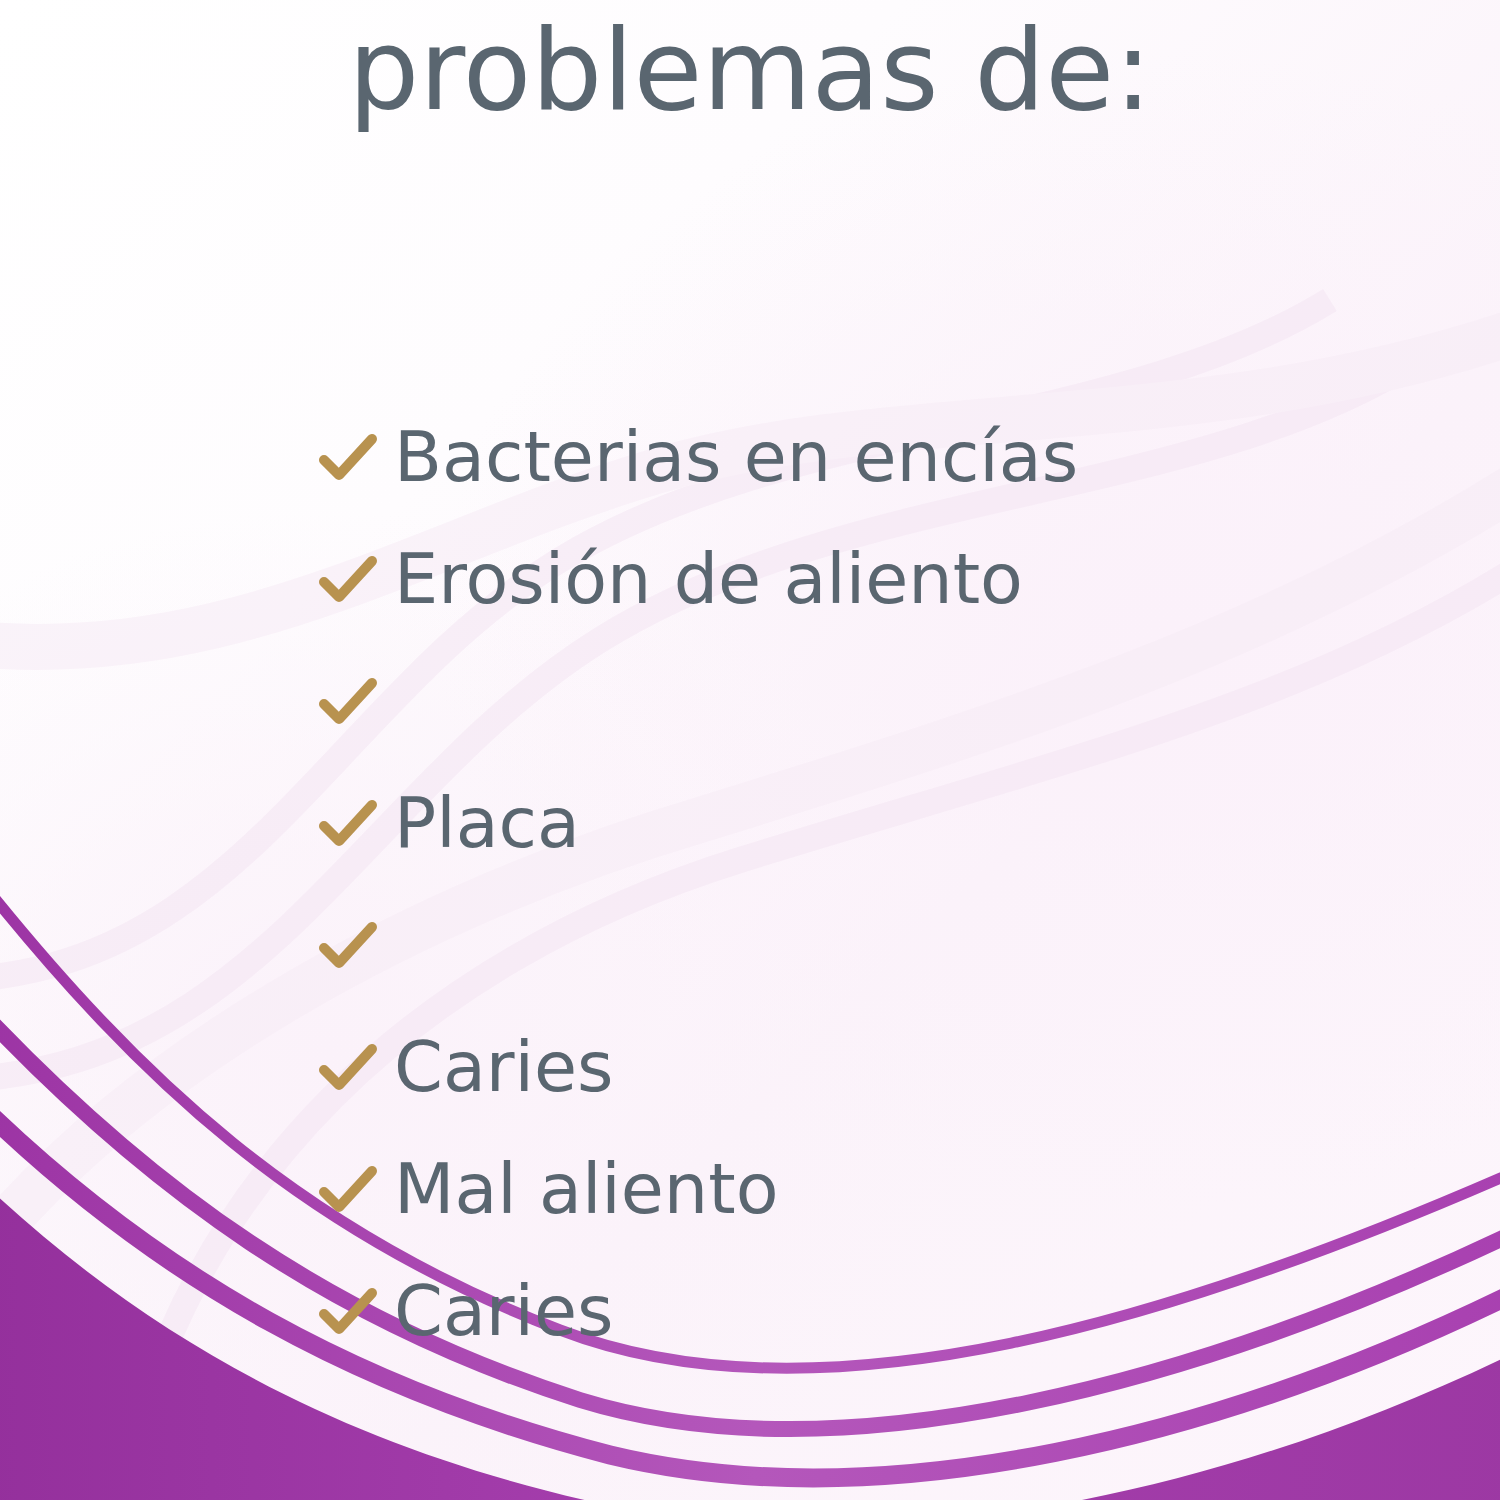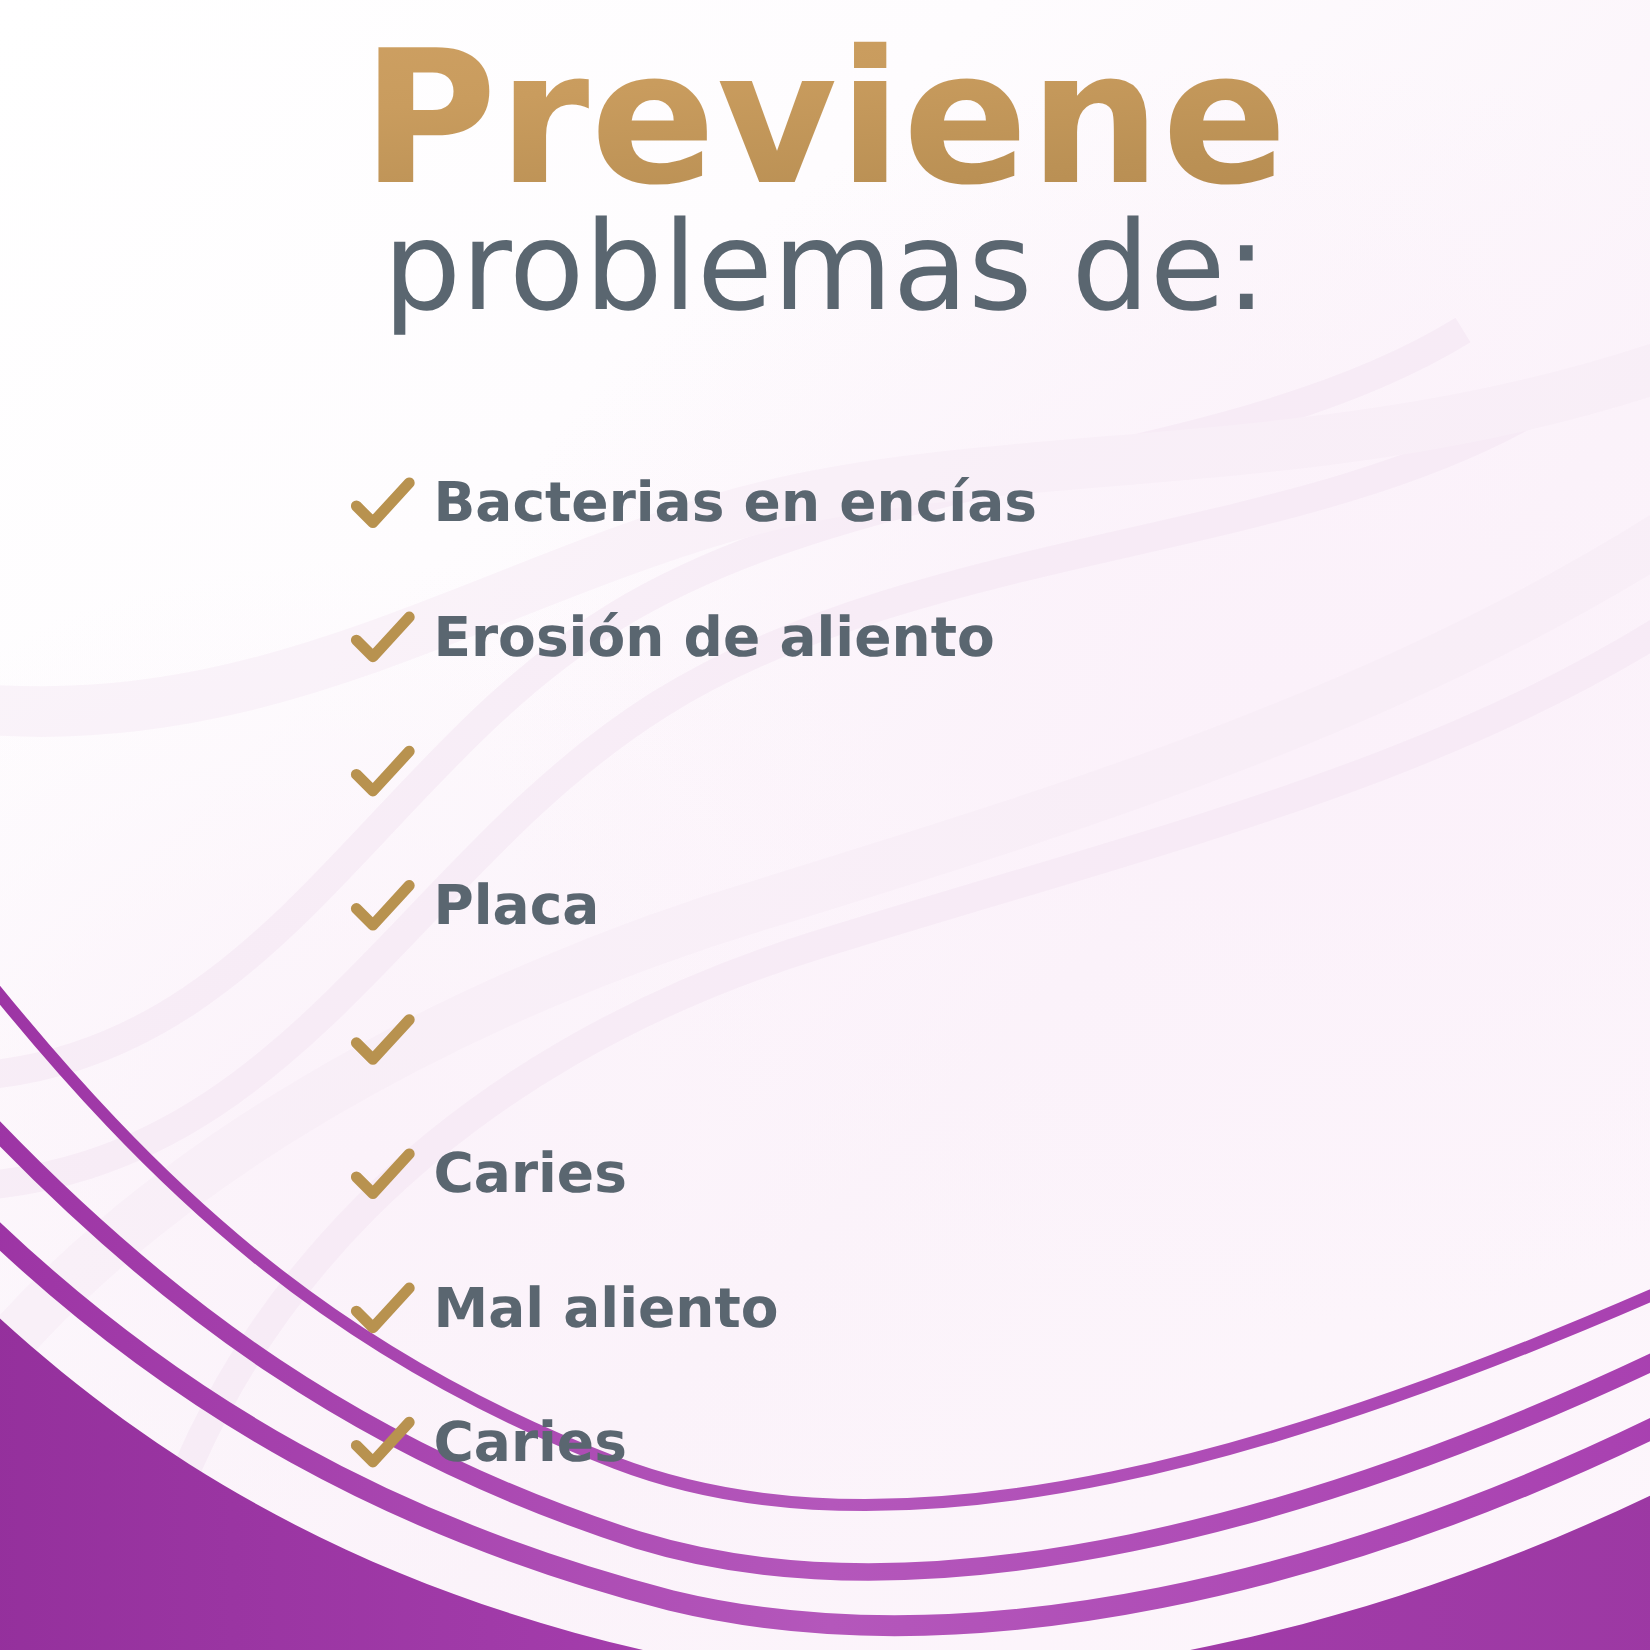--- a/index.html
+++ b/index.html
@@ -82,22 +82,22 @@
   .check-icon {
     flex: 0 0 auto;
     width: 60px;
     height: 60px;
     margin-right: 16px;
     position: relative;
     top: 2px;
   }
   .check-icon svg { display: block; width: 100%; height: 100%; }
   .check-label {
-    font-size: 50px;
-    font-weight: 700;
+    font-size: 70px;
+    font-weight: 400;
     color: #5a6670;
     line-height: 1;
     white-space: nowrap;
     letter-spacing: 0px;
   }
 
   
   .waves {
     position: absolute;
     inset: 0;
@@ -120,21 +120,20 @@
         <path d="M 120 1500 C 180 1180 420 960 740 860 C 1060 760 1330 700 1560 540"></path>
       </g>
       <g fill="none" stroke="#f7ecf6" stroke-width="46">
         <path d="M -60 640 C 220 680 420 540 660 470 C 900 400 1200 440 1520 330"></path>
         <path d="M -40 1280 C 120 1060 430 900 700 820 C 990 730 1280 640 1540 470"></path>
       </g>
     </svg>
   </div>
 
   <div class="heading">
-    <span class="title">Previene</span>
     <span class="subtitle">problemas de:</span>
   </div>
 
   <div class="checklist">
 
     <div class="check-row">
       <span class="check-icon">
         <svg viewBox="0 0 60 60" aria-hidden="true">
             <path d="M6 31 L21 46 L54 10" fill="none" stroke="#b8924f" stroke-width="10" stroke-linecap="round" stroke-linejoin="round"></path>
           </svg>

